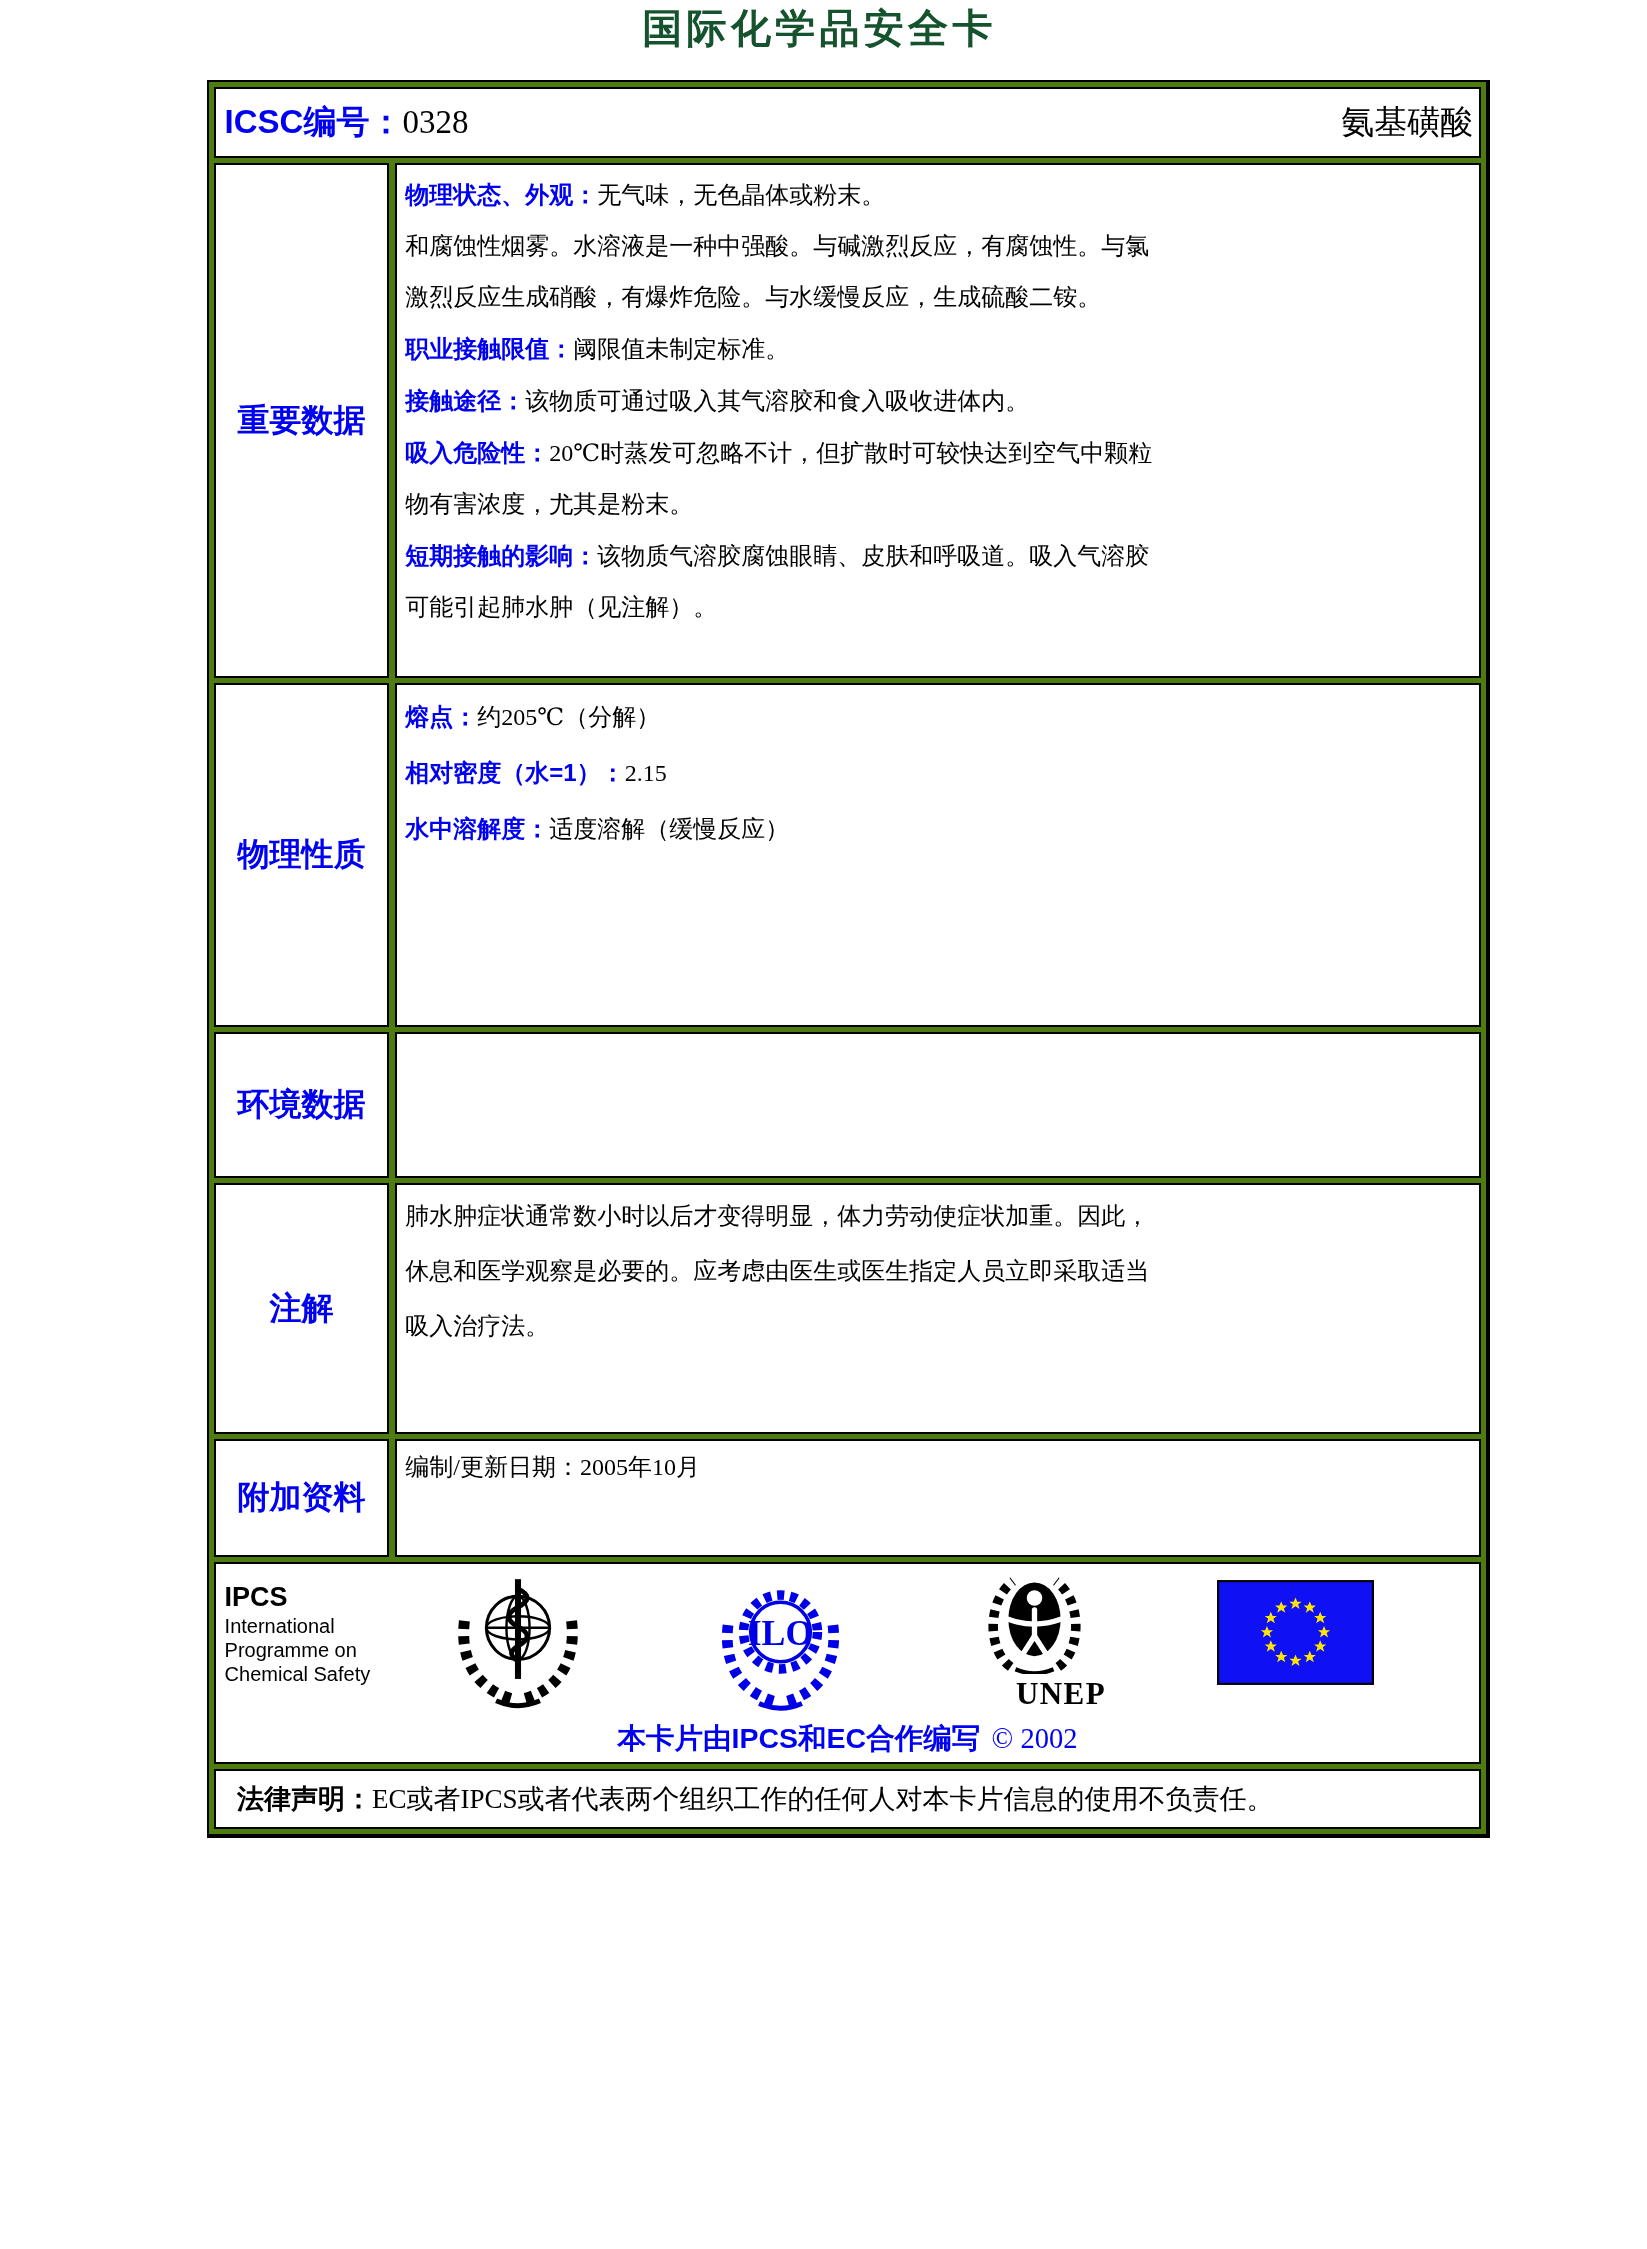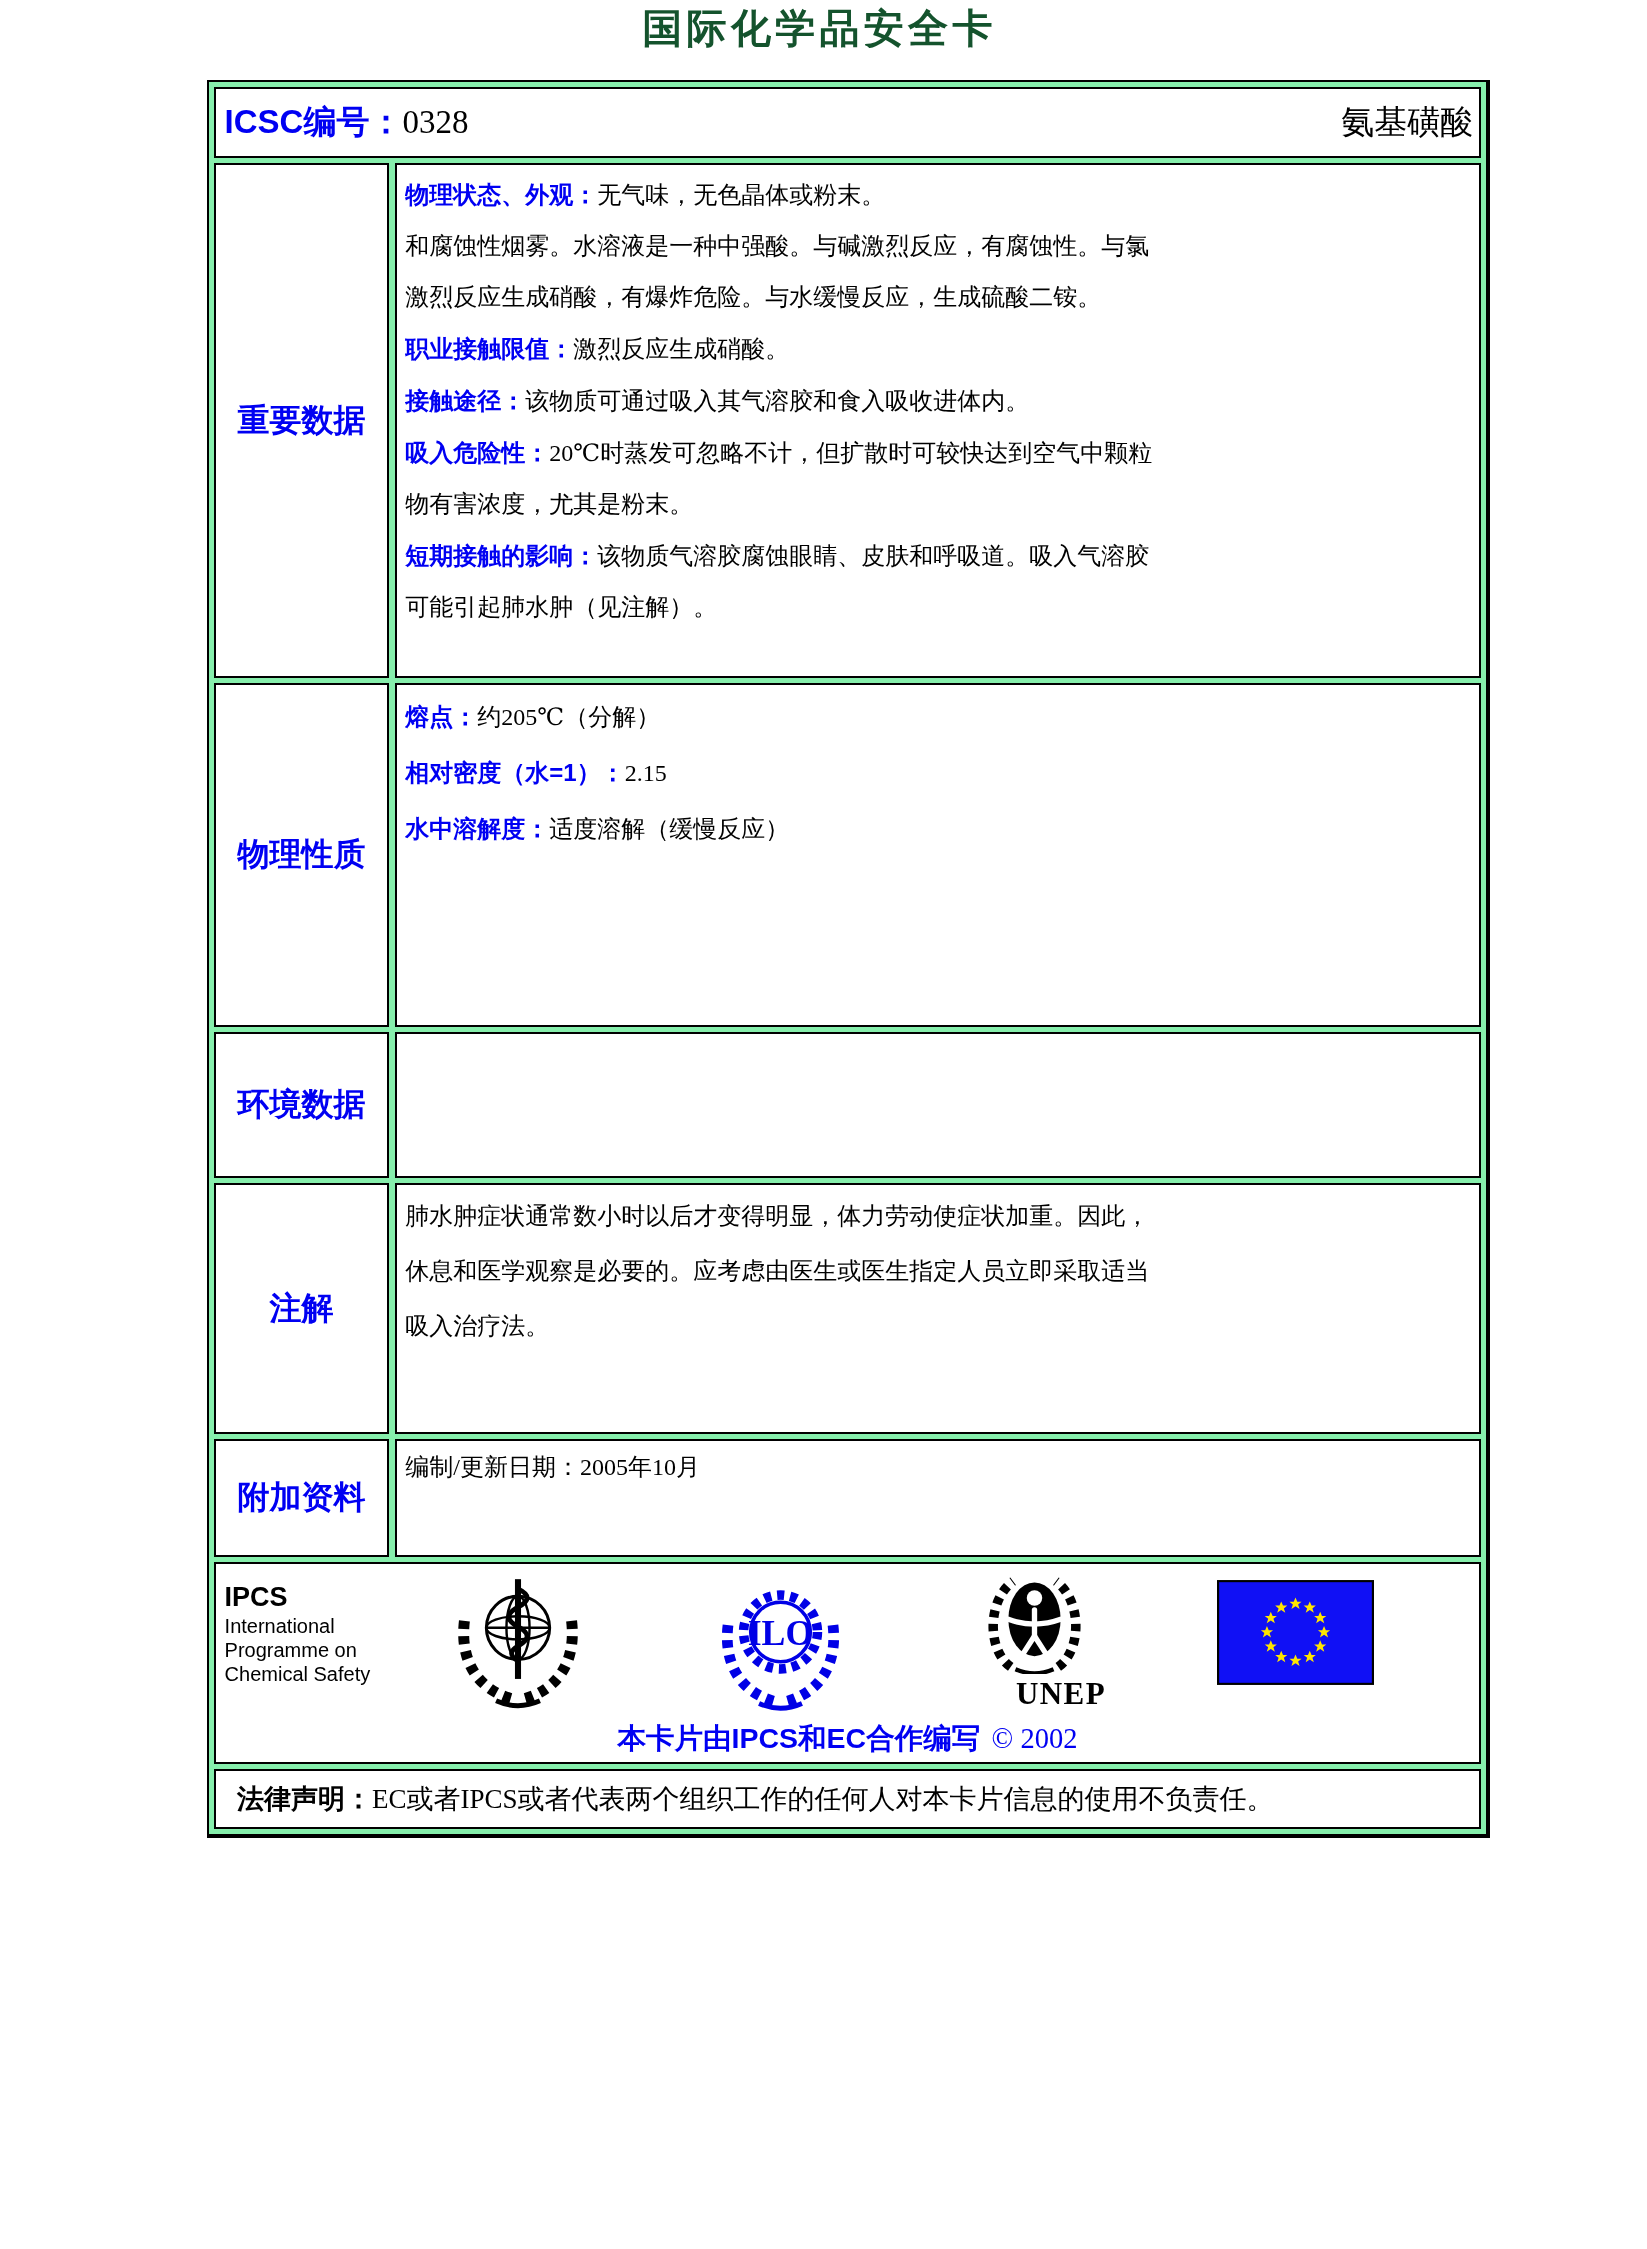--- a/index.html
+++ b/index.html
@@ -3,21 +3,21 @@
 <meta charset="utf-8">
 <style>
   html,body{margin:0;padding:0;background:#fff}
   .page{position:relative;width:1648px;height:2250px;background:#fff;color:#000;
         font-family:"Liberation Serif","DejaVu Serif",serif;}
   .title{position:absolute;left:178px;top:0;width:1283px;height:57px;line-height:57px;
          text-align:center;color:#14532d;font-weight:bold;font-size:40px;letter-spacing:4.3px;
          font-family:"Liberation Sans","DejaVu Sans",sans-serif;}
   .card{position:absolute;left:207px;top:80px;width:1283px;box-sizing:border-box;
         border:2.1px solid #000;border-right-width:4.3px;border-bottom-width:4.3px;
-        padding:5px;background:#86efac;}
+        padding:5px;background:#4d7c0f;}
   .box{box-sizing:border-box;border:2.1px solid #000;background:#fff;}
   .blue{color:#0000f2;font-family:"Liberation Sans","DejaVu Sans",sans-serif;font-weight:bold;}
   .txt{color:#000;}
   .header-row{height:71px;margin-bottom:5px;display:flex;align-items:center;
               justify-content:space-between;padding:0 5.7px 0 8.6px;font-size:33px;}
   .sec-row{display:flex;gap:5.7px;margin-bottom:5px;}
   .label-cell{flex:0 0 175px;width:175px;display:flex;align-items:center;justify-content:center;
               font-size:32px;text-align:center;}
   .content-cell{flex:1;padding:4.3px 8.6px;overflow:hidden;}
   .line{white-space:nowrap;font-size:24px;overflow:hidden;}
@@ -58,21 +58,21 @@
       <span class="txt">氨基磺酸</span>
     </div>
 
     <div id="sections">
         <div class="sec-row s0">
           <div class="box label-cell blue s0">重要数据</div>
           <div class="box content-cell s0">
             <div class="line"><span class="blue">物理状态、外观：</span><span class="txt">无气味，无色晶体或粉末。</span></div>
             <div class="line"><span class="txt">和腐蚀性烟雾。水溶液是一种中强酸。与碱激烈反应，有腐蚀性。与氯</span></div>
             <div class="line"><span class="txt">激烈反应生成硝酸，有爆炸危险。与水缓慢反应，生成硫酸二铵。</span></div>
-            <div class="line"><span class="blue">职业接触限值：</span><span class="txt">激烈反应生成硝酸。</span></div>
+            <div class="line"><span class="blue">职业接触限值：</span><span class="txt">阈限值未制定标准。</span></div>
             <div class="line"><span class="blue">接触途径：</span><span class="txt">该物质可通过吸入其气溶胶和食入吸收进体内。</span></div>
             <div class="line"><span class="blue">吸入危险性：</span><span class="txt">20℃时蒸发可忽略不计，但扩散时可较快达到空气中颗粒</span></div>
             <div class="line"><span class="txt">物有害浓度，尤其是粉末。</span></div>
             <div class="line"><span class="blue">短期接触的影响：</span><span class="txt">该物质气溶胶腐蚀眼睛、皮肤和呼吸道。吸入气溶胶</span></div>
             <div class="line"><span class="txt">可能引起肺水肿（见注解）。</span></div>
           </div>
         </div>
         <div class="sec-row s1">
           <div class="box label-cell blue s1">物理性质</div>
           <div class="box content-cell s1">

